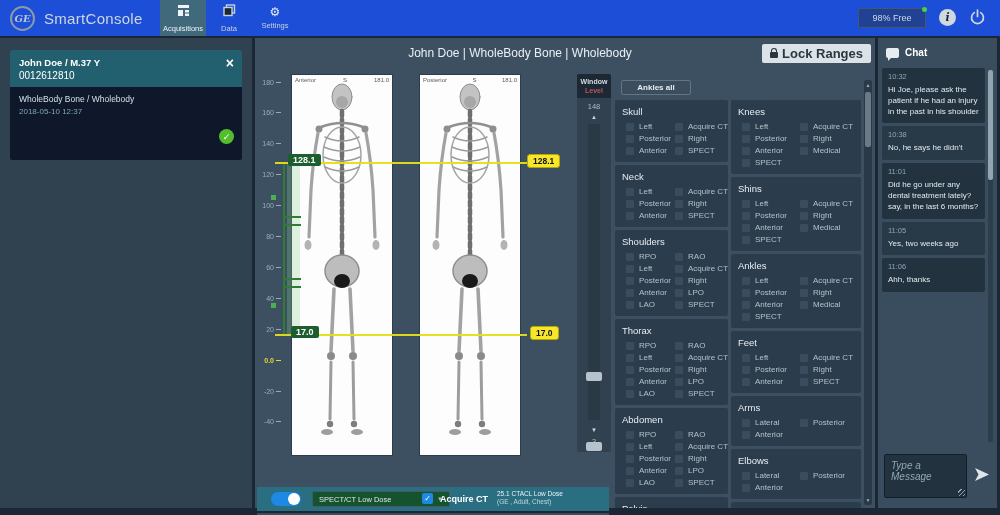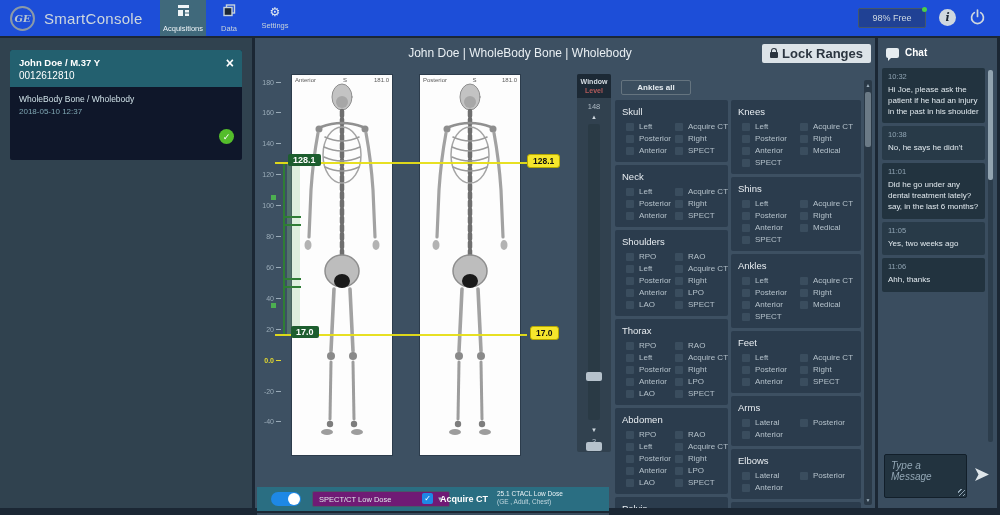--- a/index.html
+++ b/index.html
@@ -86,21 +86,21 @@
   .wt1{top:248px;} .wt2{top:318px;}
 
   
   .prow { position:absolute; left:2px; width:352px; height:24px; z-index:6; }
   .prow.r1 { top:419px; background:#2a6e82; }
   .prow.r2 { top:445px; background:#3a4c5d; }
   .switch { position:absolute; left:14px; top:5px; width:30px; height:14px; border-radius:7px; cursor:pointer; }
   .switch.on { background:#1e88e5; }
   .knob { position:absolute; top:1px; width:12px; height:12px; border-radius:50%; background:#fff; }
   .switch.on .knob { right:1px; }
-  .dd { position:absolute; left:55px; top:4px; width:138px; height:16px; background:#701a75; border:1px solid #46586a; border-radius:2px;
+  .dd { position:absolute; left:55px; top:4px; width:138px; height:16px; background:#14532d; border:1px solid #46586a; border-radius:2px;
         display:flex; align-items:center; justify-content:space-between; padding:0 6px; cursor:pointer; }
   .dd-label { font-size:7.5px; color:#dfe6ea; }
   .dd-caret { font-size:6px; color:#aab8c2; }
   .acb { position:absolute; left:165px; top:6px; width:11px; height:11px; border-radius:2px; cursor:pointer; }
   .acb.checked { background:#1e88e5; color:#fff; font-size:8px; display:flex; align-items:center; justify-content:center; }
   .acb.checked::after { content:"✓"; }
   .acq-ct { position:absolute; left:183px; top:7px; font-size:9px; font-weight:bold; color:#fff; }
   .pdesc { position:absolute; left:240px; top:3px; }
   .pdesc .d1 { font-size:6.5px; color:#eaf3f6; }
   .pdesc .d2 { font-size:6.5px; color:#c2d8e0; margin-top:1px; }

